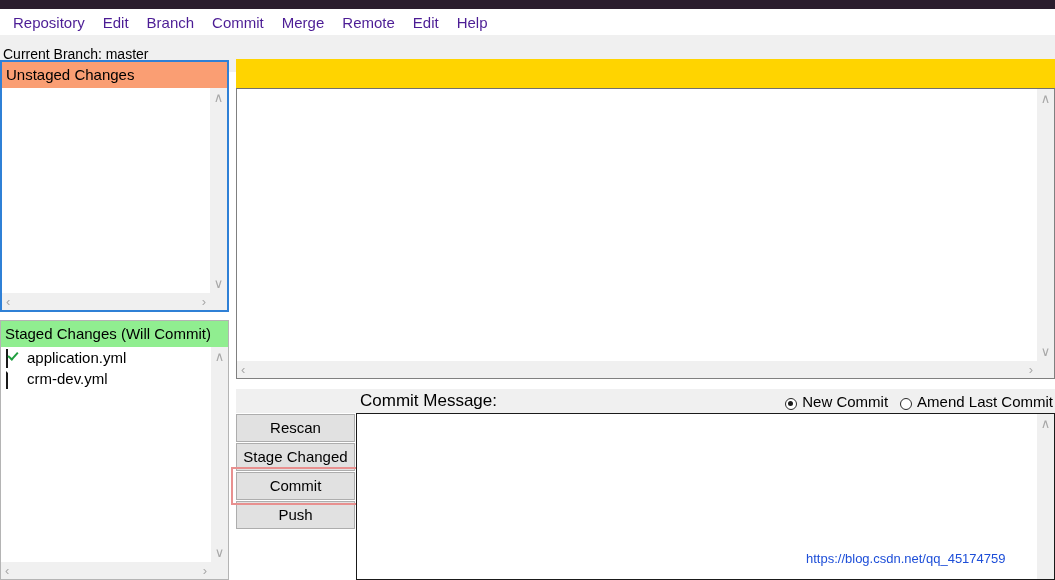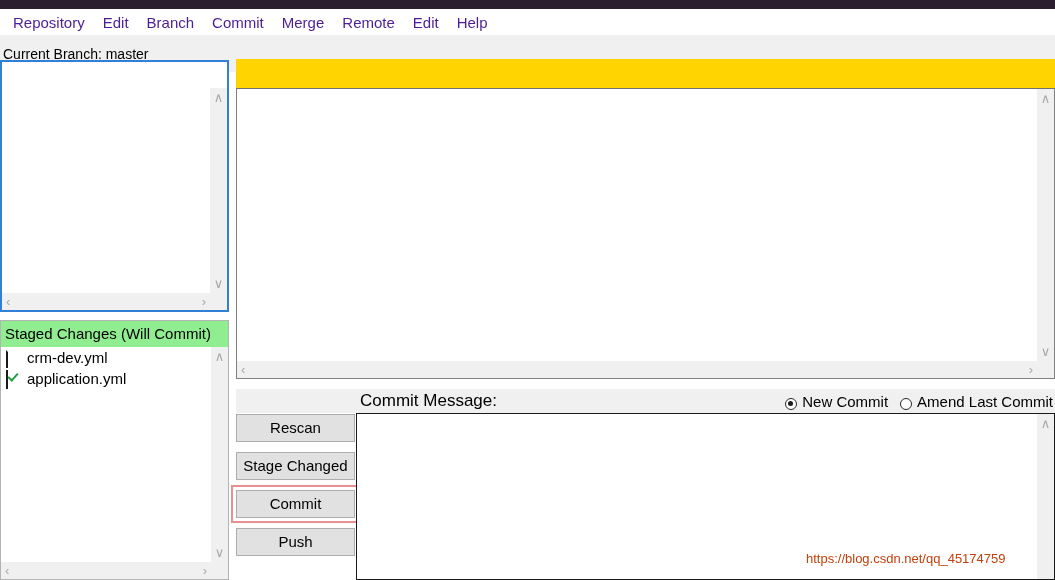--- a/index.html
+++ b/index.html
@@ -268,21 +268,21 @@
     background: #1a1a1a;
   }
 
   
   .button-col {
     position: absolute;
     left: 236px; top: 414px;
     width: 119px;
     display: flex;
     flex-direction: column;
-    gap: 10px;
+    gap: 1px;
     border-radius: 25px;
   }
   .btn {
     height: 28px;
     line-height: 26px;
     text-align: center;
     font-size: 15px;
     background: #e1e1e1;
     border: 1px solid #adadad;
     box-sizing: border-box;
@@ -327,21 +327,21 @@
     flex-direction: column;
     justify-content: flex-start;
     align-items: center;
   }
 
   
   .watermark {
     position: absolute;
     left: 806px; top: 551px;
     font-size: 13px;
-    color: #c2410c;
+    color: #1d4ed8;
     white-space: nowrap;
     user-select: none;
   }
 
   
   .bg-fill {
     position: absolute;
     left: 0; top: 58px;
     width: 1055px; height: 522px;
     background: #f0f0f0;
@@ -364,47 +364,48 @@
   <div class="menu-item">Remote</div>
   <div class="menu-item">Edit</div>
   <div class="menu-item">Help</div>
 </div>
 
 <div class="branchbar">
   <span>Current Branch: master</span>
 </div>
 
 <div class="unstaged-panel">
+  <div class="panel-header header-unstaged">Unstaged Changes</div>
   <div class="panel-body">
     <div class="list-area"></div>
     <div class="vscroll">
       <span class="arrow up">∧</span>
       <span class="arrow down">∨</span>
     </div>
     <div class="hscroll">
       <span class="arrow left">‹</span>
       <span class="arrow right">›</span>
     </div>
     <div class="corner-box"></div>
   </div>
 </div>
 
 <div class="staged-panel">
   <div class="panel-header header-staged">Staged Changes (Will Commit)</div>
   <div class="panel-body">
     <div class="list-area">
 
       <div class="file-row">
+        <span class="file-icon"><span class="check-glyph"></span></span>
+        <span>application.yml</span>
+      </div>
+
+      <div class="file-row">
         <span class="file-icon"><span class="doc-glyph"></span></span>
         <span>crm-dev.yml</span>
-      </div>
-
-      <div class="file-row">
-        <span class="file-icon"><span class="check-glyph"></span></span>
-        <span>application.yml</span>
       </div>
 
 
     </div>
     <div class="vscroll">
       <span class="arrow up">∧</span>
       <span class="arrow down">∨</span>
     </div>
     <div class="hscroll">
       <span class="arrow left">‹</span>

